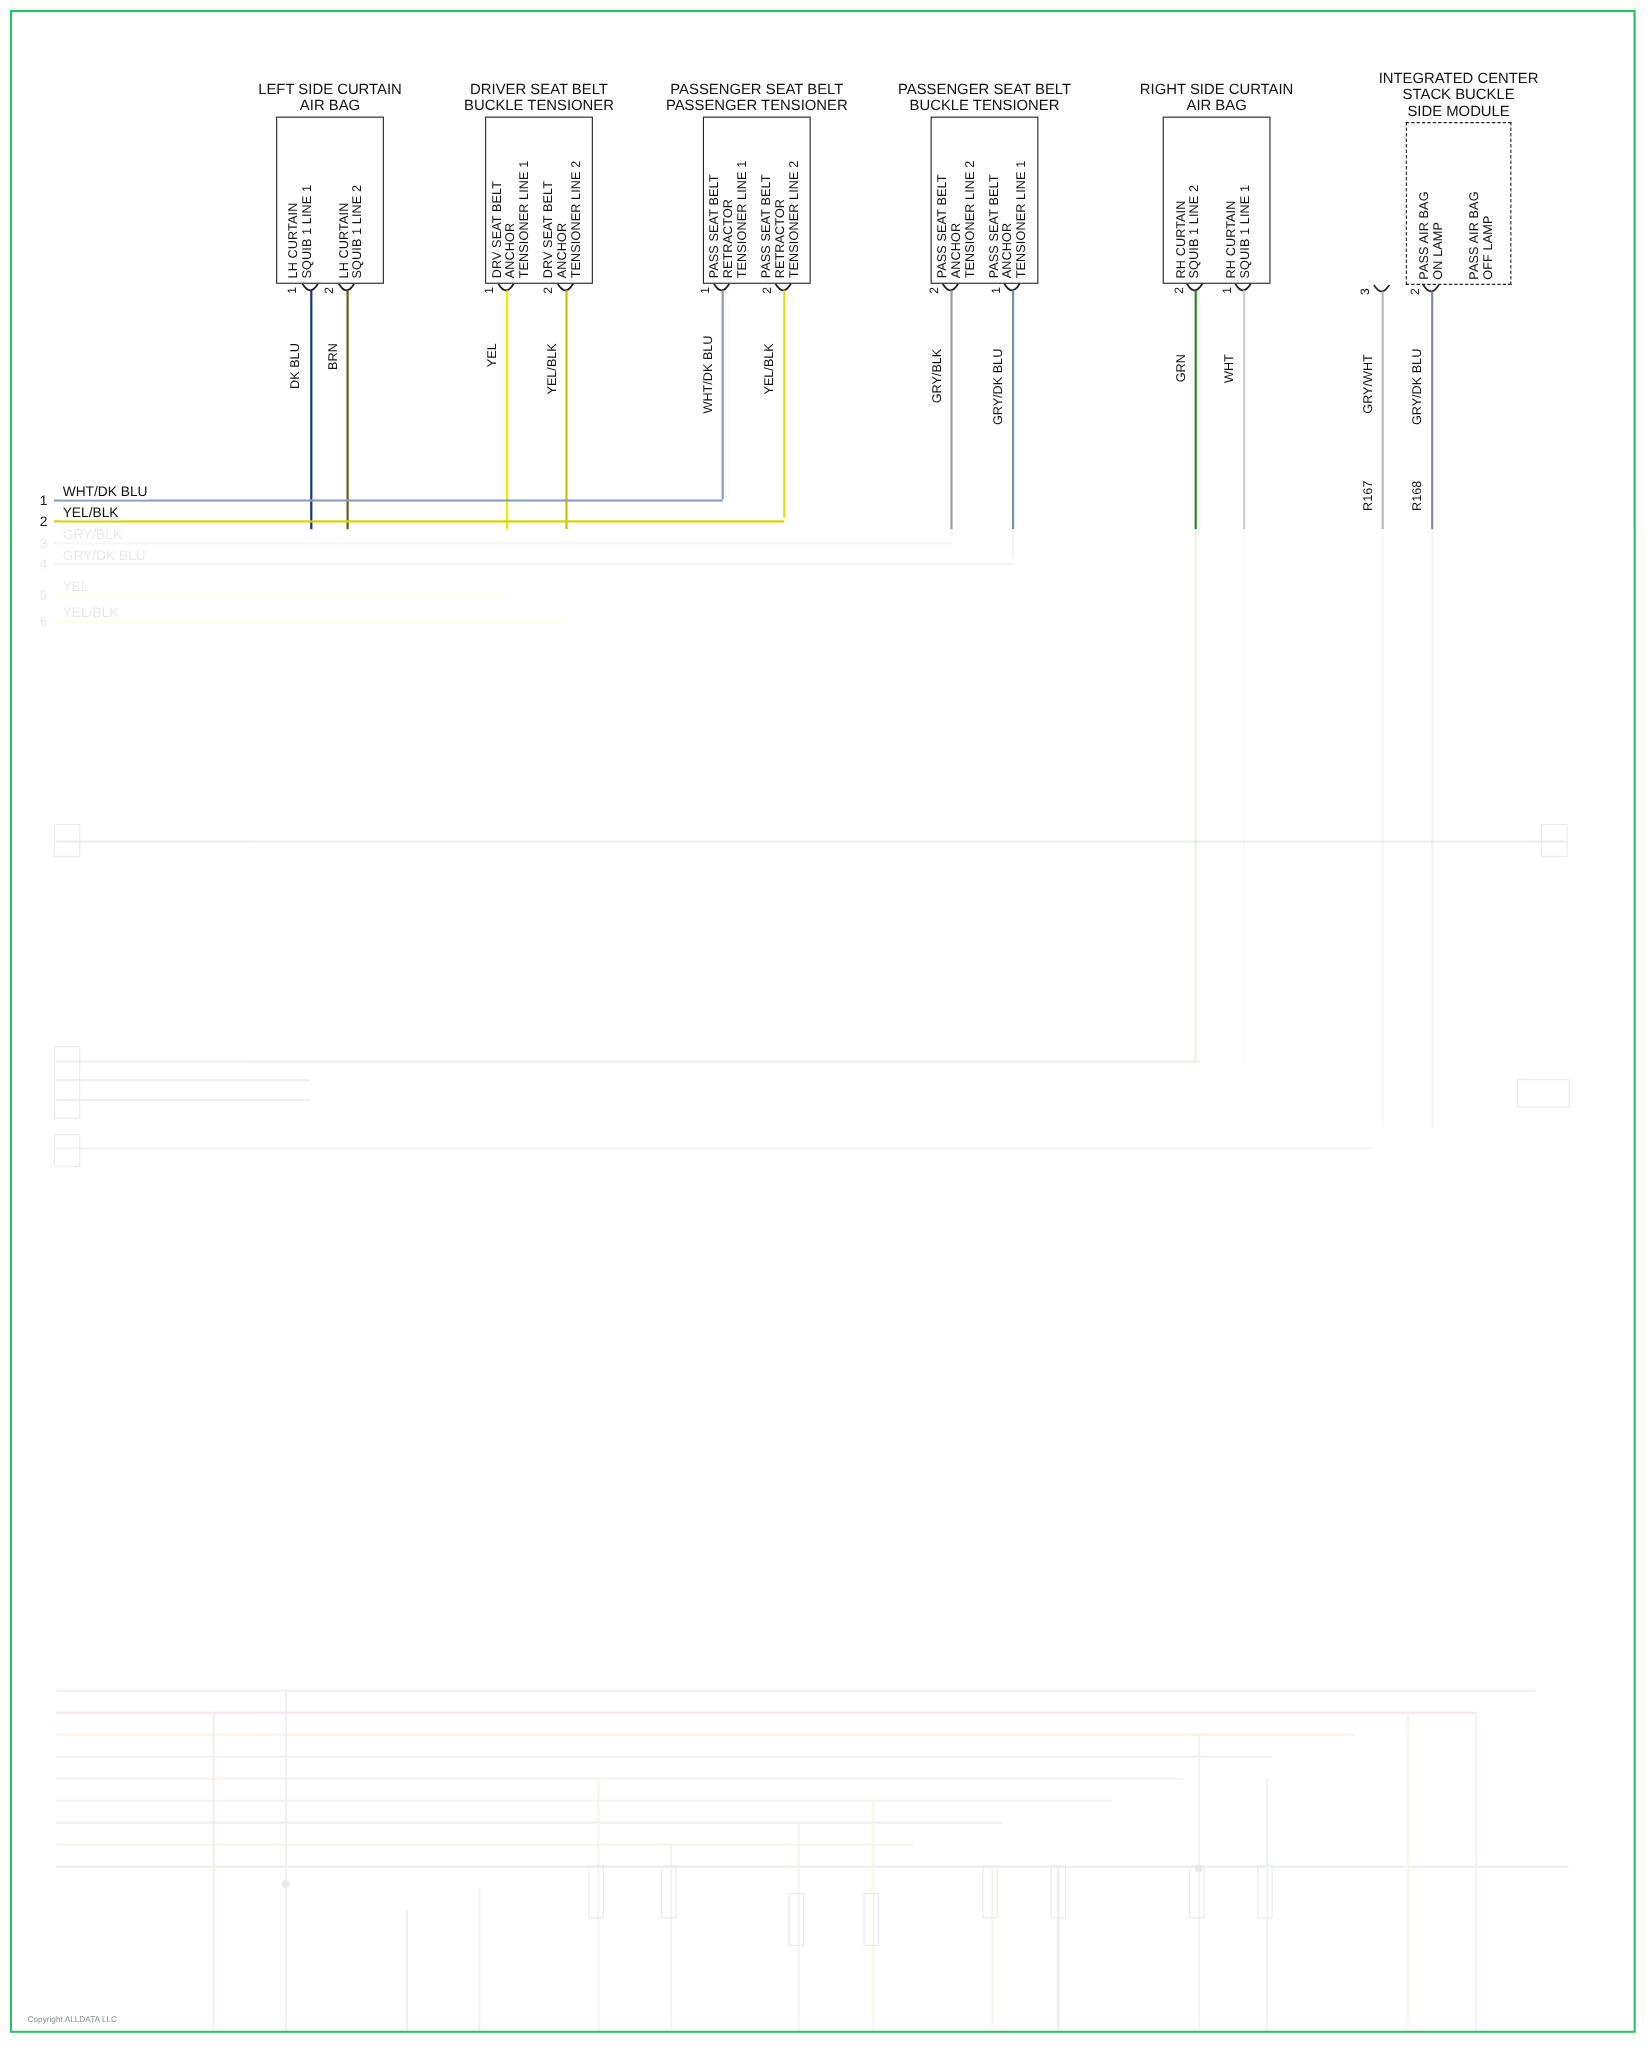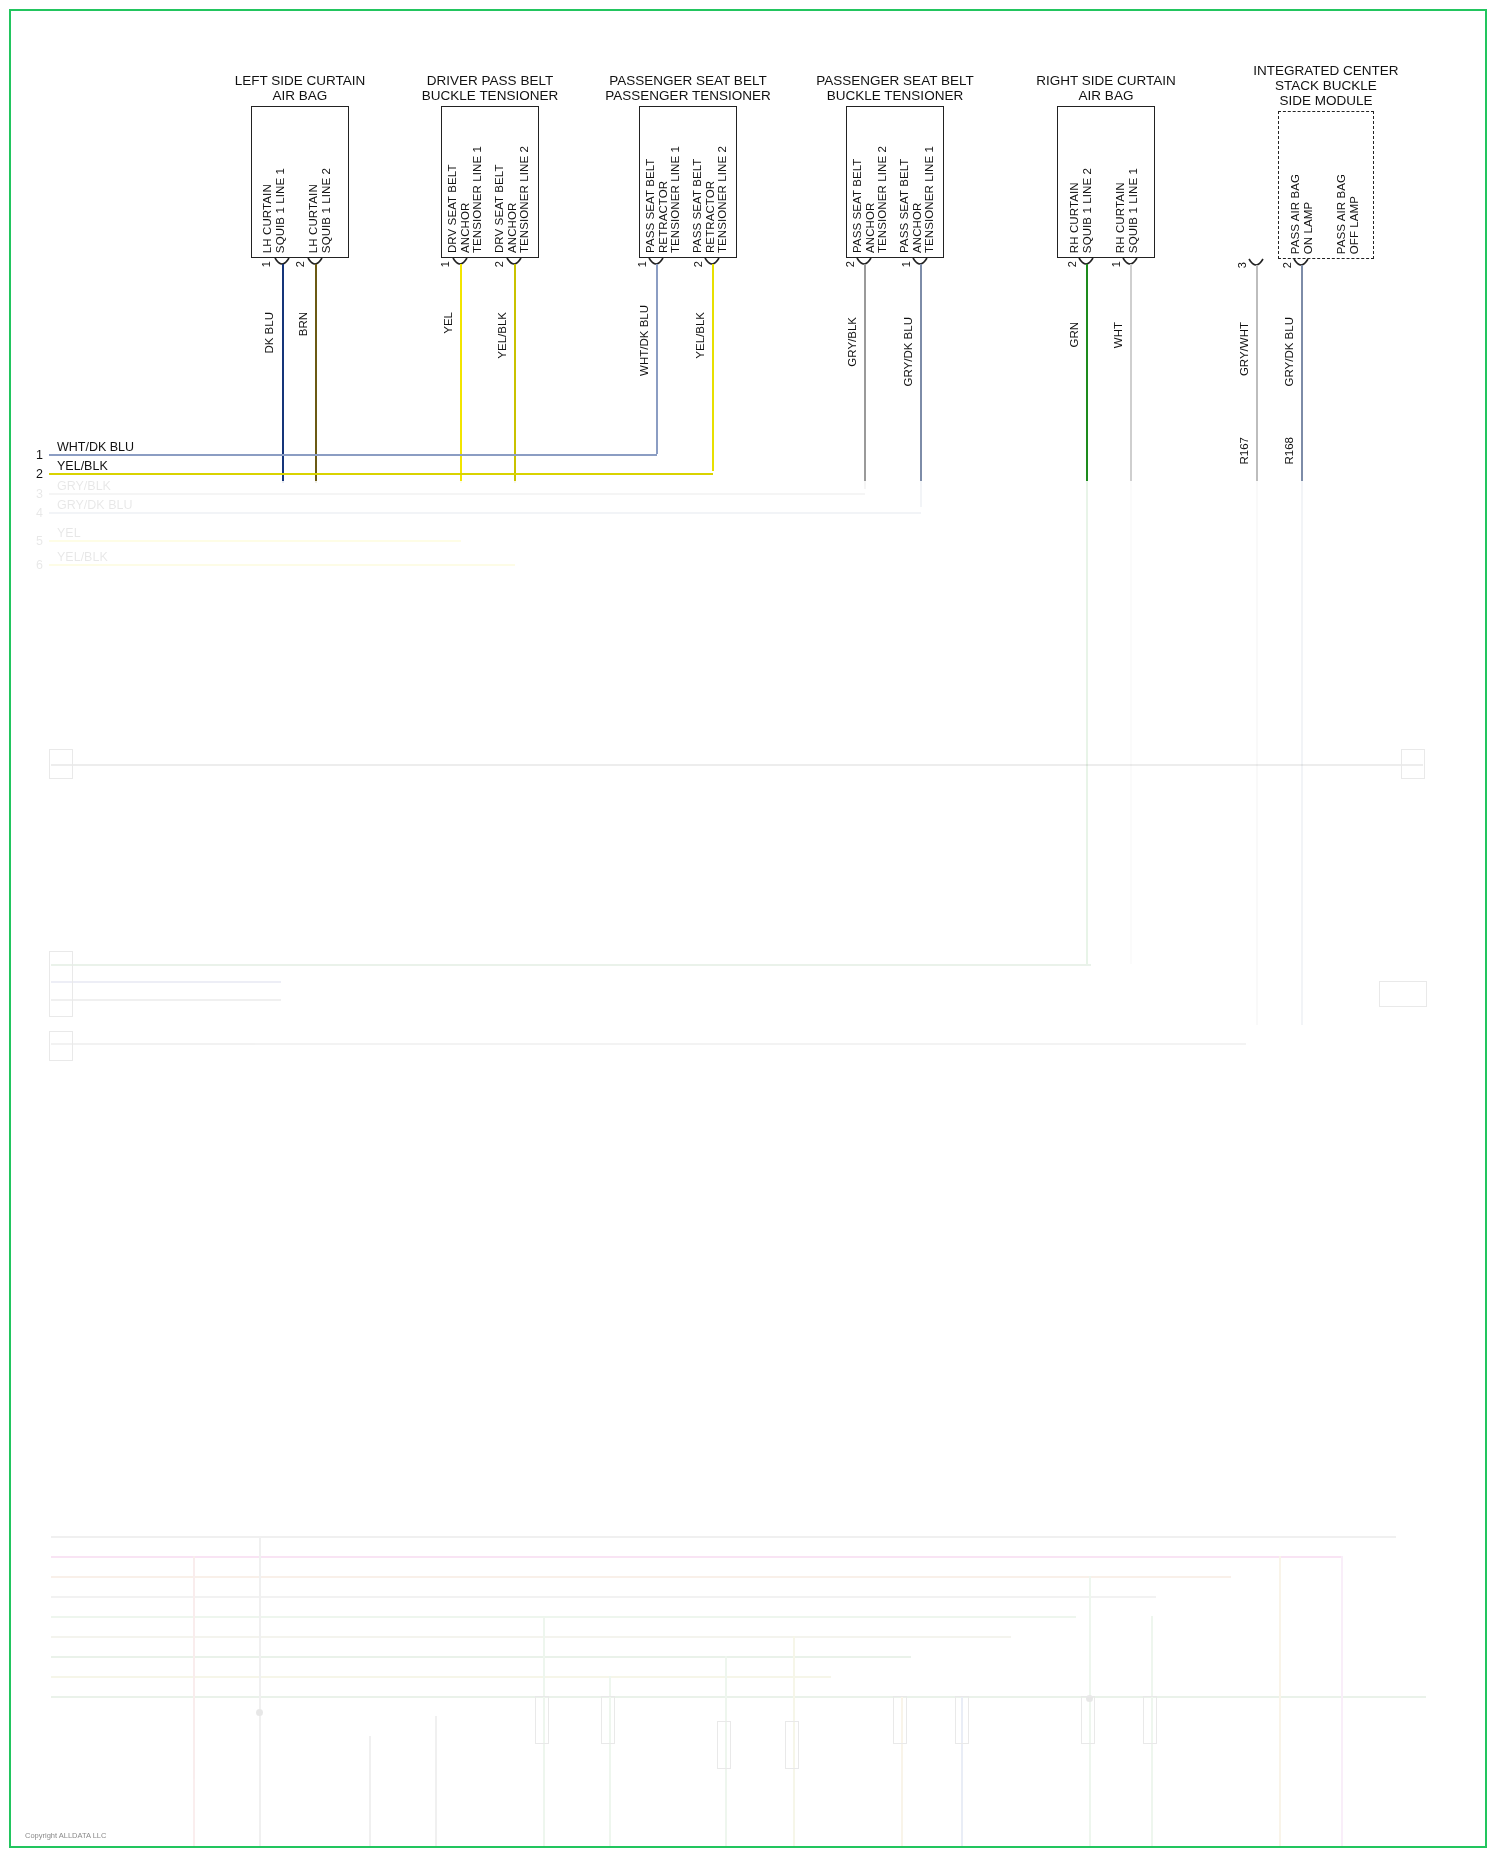--- a/index.html
+++ b/index.html
@@ -125,21 +125,21 @@
         </div>
         <div class="body"></div>
         <div class="pinlabel" style="left:10px;">LH CURTAIN
 SQUIB 1 LINE 1</div>
         <div class="pinlabel" style="left:56px;">LH CURTAIN
 SQUIB 1 LINE 2</div>
       </div>
 
       <div class="comp" style="left:430px;top:95px;width:98px;height:152px;">
         <div class="title">
-          <div>DRIVER PASS BELT</div>
+          <div>DRIVER SEAT BELT</div>
           <div>BUCKLE TENSIONER</div>
         </div>
         <div class="body"></div>
         <div class="pinlabel" style="left:5px;">DRV SEAT BELT
 ANCHOR
 TENSIONER LINE 1</div>
         <div class="pinlabel" style="left:52px;">DRV SEAT BELT
 ANCHOR
 TENSIONER LINE 2</div>
       </div>

